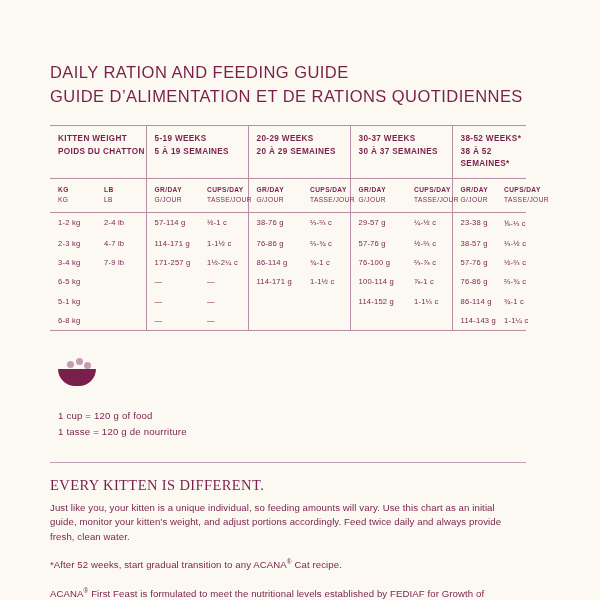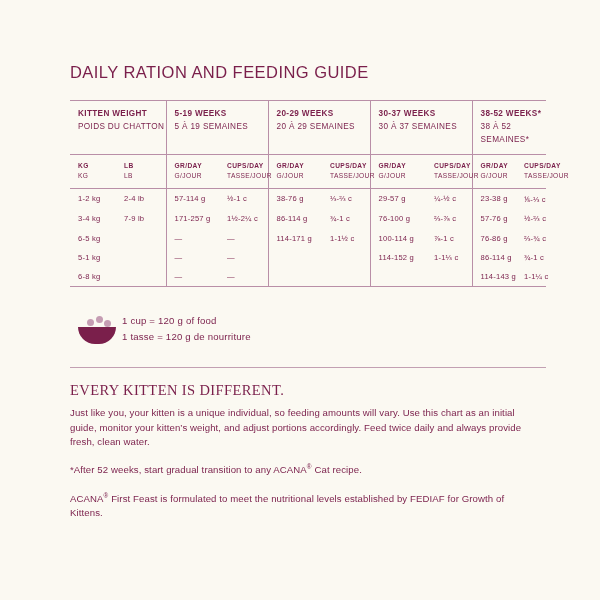--- a/index.html
+++ b/index.html
@@ -12,21 +12,21 @@
     background: #fbf9f2;
     font-family: "Liberation Sans", sans-serif;
     color: #7a1f4b;
     overflow: hidden;
   }
   .page {
     position: relative;
     width: 600px;
     height: 600px;
     box-sizing: border-box;
-    padding: 0 70px;
+    padding: 0 50px;
   }
   
   .title-block {
     padding-top: 60px;
   }
   .title-line {
     font-size: 16.5px;
     letter-spacing: 0.45px;
     color: #7a1f4b;
     font-weight: 400;
@@ -51,21 +51,21 @@
     border-top: 1px solid #b98fa7;
     border-bottom: 1px solid #b98fa7;
     padding: 7px 0 7px 8px !important;
     font-size: 8.2px;
     letter-spacing: 0.35px;
     line-height: 1.55;
     color: #7a1f4b;
     font-weight: 700;
   }
   .grp-head .l2 {
-    font-weight: 400;
+    font-weight: 700;
   }
   .vline {
     border-left: 1px solid #b98fa7;
   }
   .sub-head {
     padding: 6px 0 6px 8px !important;
     font-size: 6.6px;
     letter-spacing: 0.4px;
     line-height: 1.6;
     font-weight: 700;
@@ -83,23 +83,24 @@
     padding: 5.2px 0 5.2px 8px !important;
     white-space: nowrap;
   }
   tr.last-row td {
     border-bottom: 1px solid #b98fa7;
   }
   
   .cup-note {
     margin-top: 26px;
     display: flex;
-    align-items: flex-end;
-    gap: 6px;
+    align-items: flex-start;
+    gap: 21px;
     padding-left: 8px;
+    flex-direction: column;
   }
   .bowl {
     position: relative;
     width: 38px;
     height: 30px;
   }
   .bowl .dish {
     position: absolute;
     left: 0;
     top: 12px;
@@ -152,20 +153,21 @@
     vertical-align: super;
   }
 </style>
 </head>
 <body>
 
 <div class="page">
 
   <div class="title-block">
     <div class="title-line">DAILY RATION AND FEEDING GUIDE</div>
+    <div class="title-line">GUIDE D’ALIMENTATION ET DE RATIONS QUOTIDIENNES</div>
   </div>
 
   <div class="table-wrap">
     <table class="ration">
       <colgroup>
         <col style="width:46px">
           <col style="width:50px">
         <col style="width:53px">
           <col style="width:49px">
         <col style="width:54px">
@@ -247,20 +249,32 @@
           <td class="cell vline">57-114 g</td>
           <td class="cell">½-1 c</td>
           <td class="cell vline">38-76 g</td>
           <td class="cell">⅓-⅔ c</td>
           <td class="cell vline">29-57 g</td>
           <td class="cell">¼-½ c</td>
           <td class="cell vline">23-38 g</td>
           <td class="cell">⅕-⅓ c</td>
         </tr>
         <tr>
+          <td class="cell">2-3 kg</td>
+          <td class="cell">4-7 lb</td>
+          <td class="cell vline">114-171 g</td>
+          <td class="cell">1-1½ c</td>
+          <td class="cell vline">76-86 g</td>
+          <td class="cell">⅔-¾ c</td>
+          <td class="cell vline">57-76 g</td>
+          <td class="cell">½-⅔ c</td>
+          <td class="cell vline">38-57 g</td>
+          <td class="cell">⅓-½ c</td>
+        </tr>
+        <tr>
           <td class="cell">3-4 kg</td>
           <td class="cell">7-9 lb</td>
           <td class="cell vline">171-257 g</td>
           <td class="cell">1½-2¼ c</td>
           <td class="cell vline">86-114 g</td>
           <td class="cell">¾-1 c</td>
           <td class="cell vline">76-100 g</td>
           <td class="cell">⅔-⅞ c</td>
           <td class="cell vline">57-76 g</td>
           <td class="cell">½-⅔ c</td>

